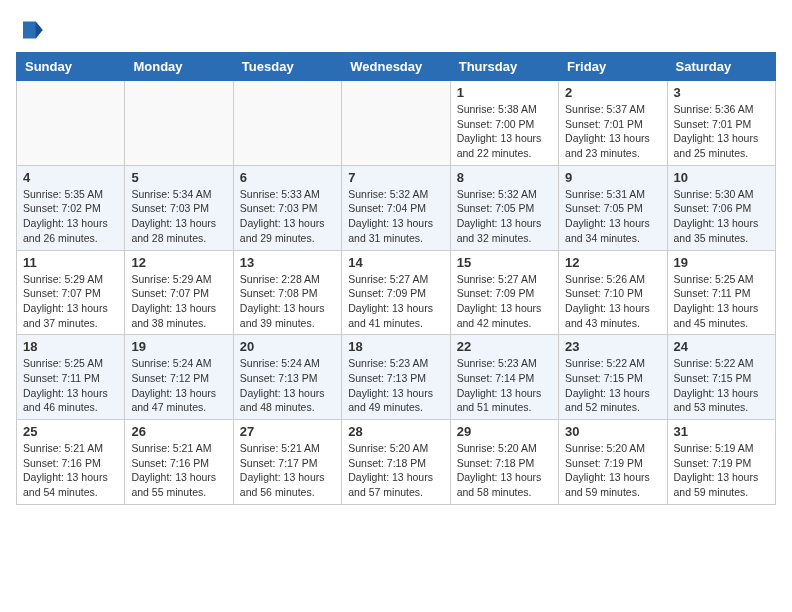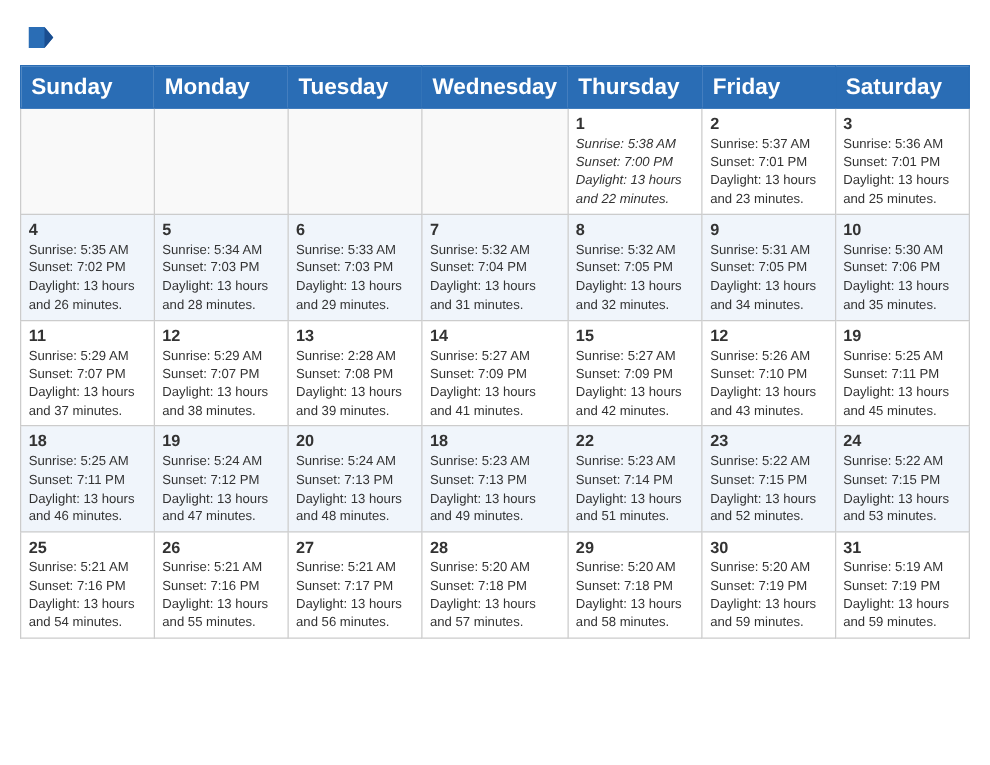--- a/index.html
+++ b/index.html
@@ -51,21 +51,21 @@
       color: #333;
     }
     .calendar {
       width: 100%;
       border-collapse: collapse;
       border: 1px solid #ccc;
     }
     .calendar th {
       background-color: #2a6db5;
       color: #fff;
-      font-size: 18px;
+      font-size: 13px;
       padding: 6px 8px;
       text-align: left;
       border: 1px solid #2a6db5;
     }
     .calendar td {
       vertical-align: top;
       border: 1px solid #ccc;
       padding: 4px 6px;
       font-size: 11px;
       color: #333;
@@ -134,21 +134,21 @@
       </tr>
   </thead>
   <tbody id="calendar-body">
   <tr>
         <td class="empty" style="background: rgb(249, 249, 249);"></td>
         <td class="empty" style="background: rgb(249, 249, 249);"></td>
         <td class="empty" style="background: rgb(249, 249, 249);"></td>
         <td class="empty" style="background: rgb(249, 249, 249);"></td>
         <td style="background: rgb(255, 255, 255);">
           <div class="day-number">1</div>
-          <div class="day-info" style="white-space: pre-line; font-style: italic;">Sunrise: 5:38 AM
+          <div class="day-info" style="white-space: pre-line;">Sunrise: 5:38 AM
 Sunset: 7:00 PM
 Daylight: 13 hours and 22 minutes.</div>
         </td>
         <td style="background: rgb(255, 255, 255);">
           <div class="day-number">2</div>
           <div class="day-info" style="white-space: pre-line;">Sunrise: 5:37 AM
 Sunset: 7:01 PM
 Daylight: 13 hours and 23 minutes.</div>
         </td>
         <td style="background: rgb(255, 255, 255);">

